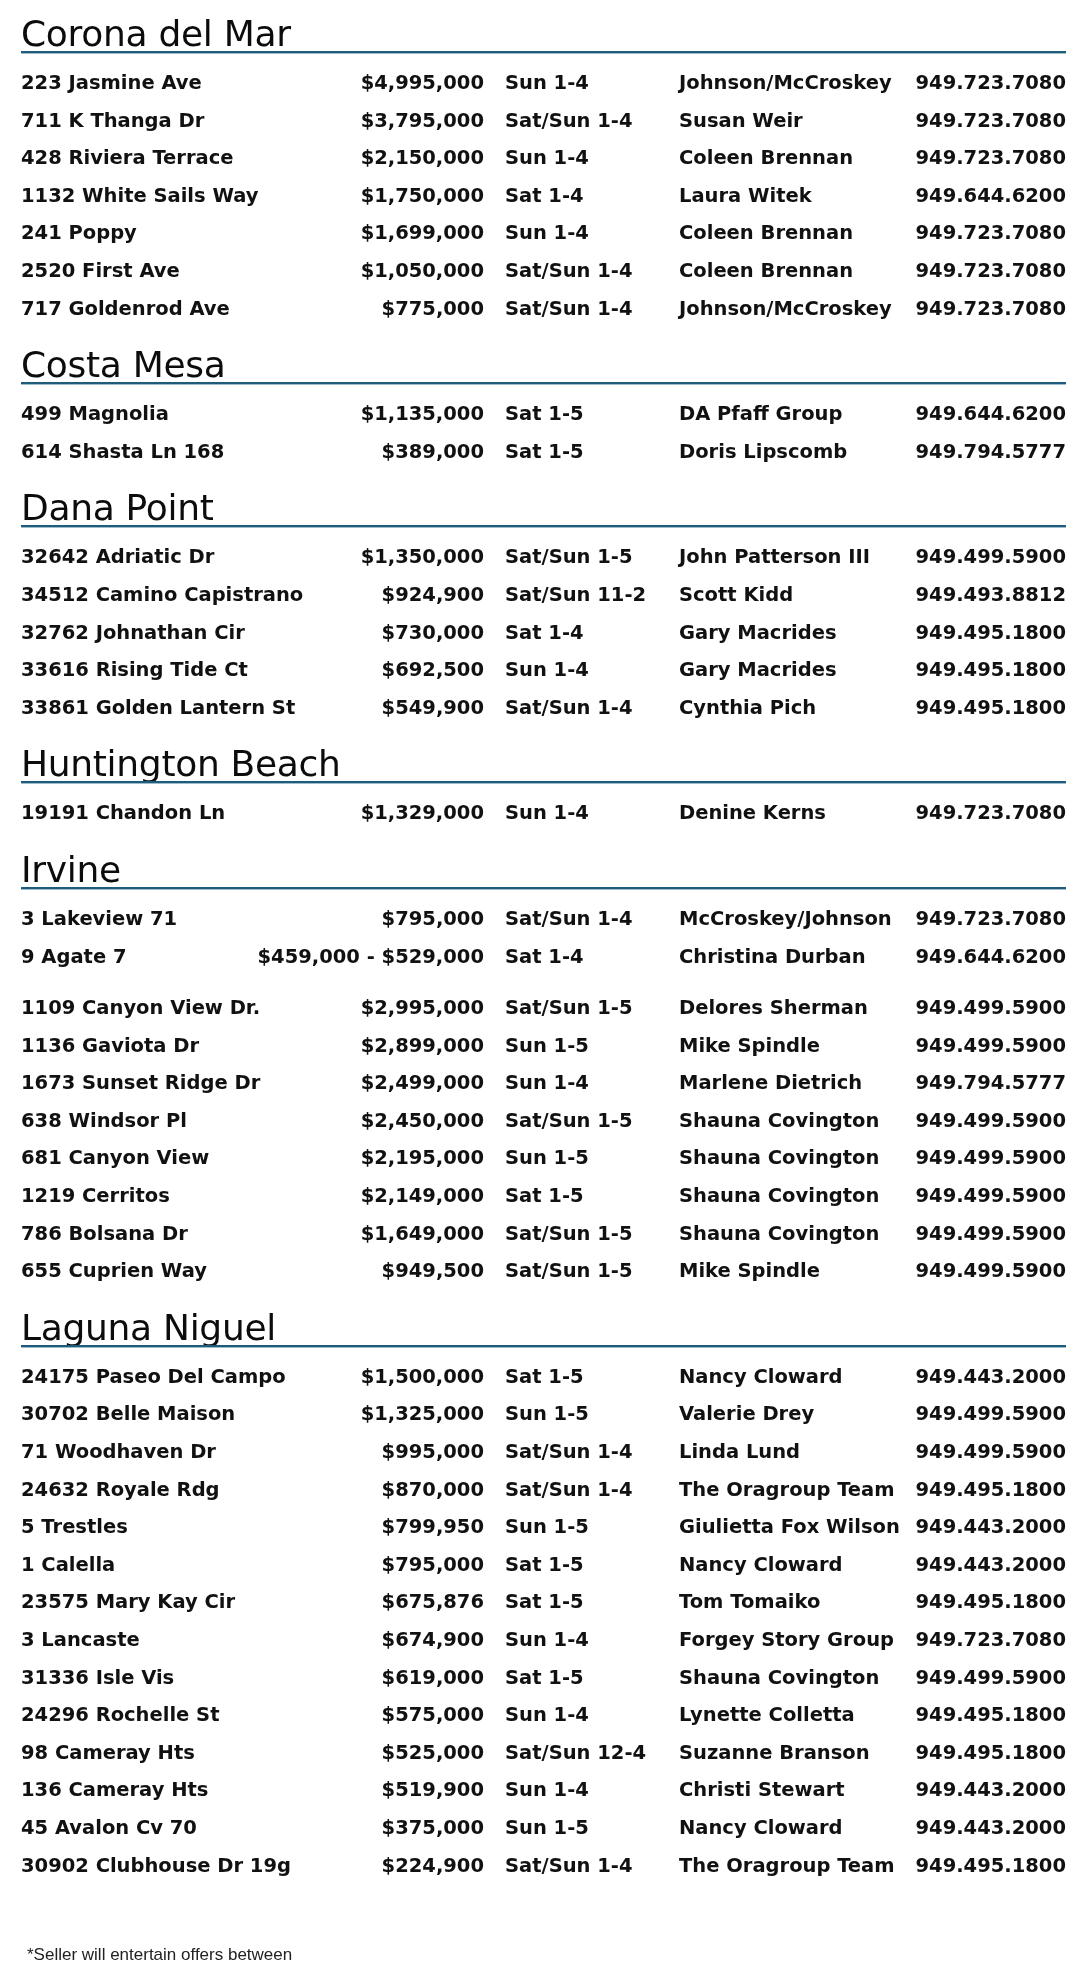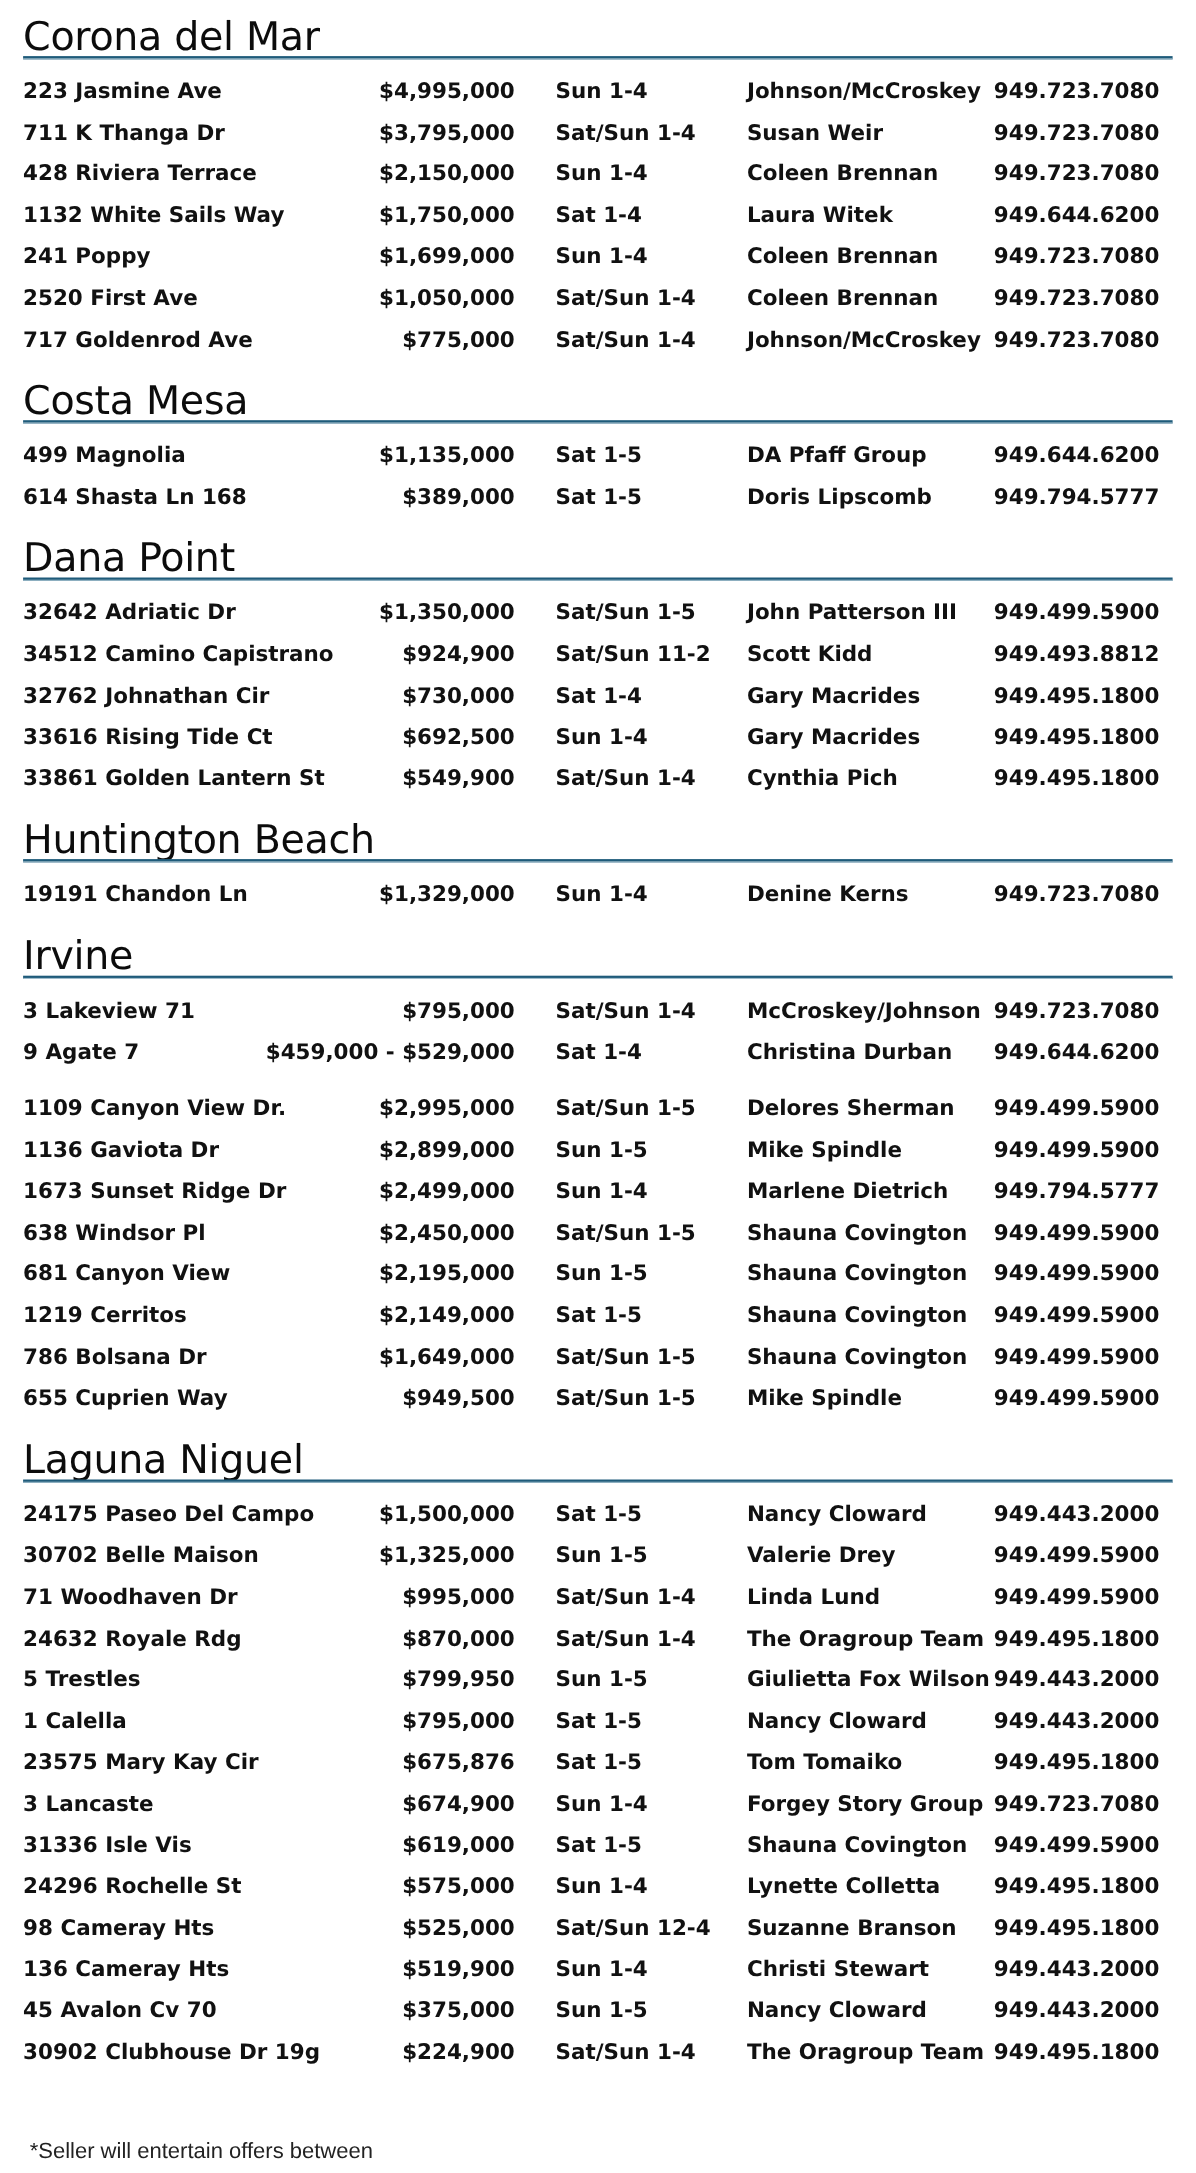--- a/index.html
+++ b/index.html
@@ -46,30 +46,30 @@
     .row {
       height: 37.6px;
       position: relative;
       font-size: 19.5px;
       line-height: 37.6px;
       white-space: nowrap;
       font-weight: bold;
     }
     .row span { position: absolute; top: 0; }
     .c-addr { left: 0; }
-    .c-price { right: 598px; text-align: left; }
+    .c-price { right: 582px; text-align: left; }
     .c-time { left: 484px; }
     .c-agent { left: 658px; }
-    .c-phone { right: 12px; text-align: right; }
+    .c-phone { right: 0; text-align: right; }
     #footnote {
       position: absolute;
       left: 27px;
       top: 1945px;
       font-family: "Liberation Sans", sans-serif;
-      font-size: 20px;
+      font-size: 17px;
       color: #222222;
       white-space: nowrap;
     }
   </style>
 </head>
 <body>
 
 <div id="listing">
     <section>
       <div class="section-head">

